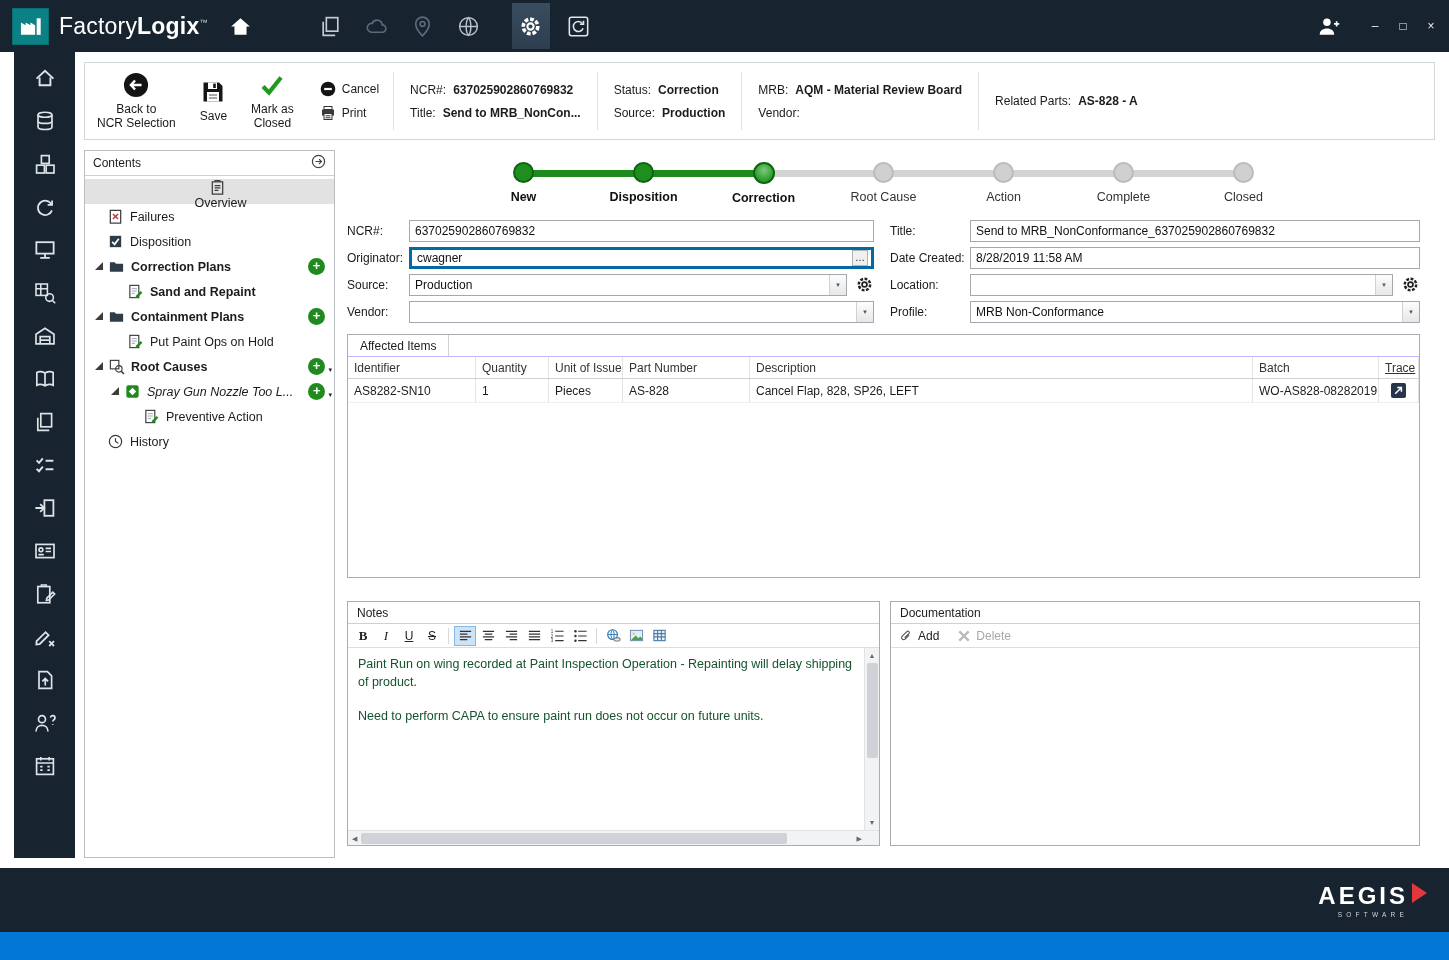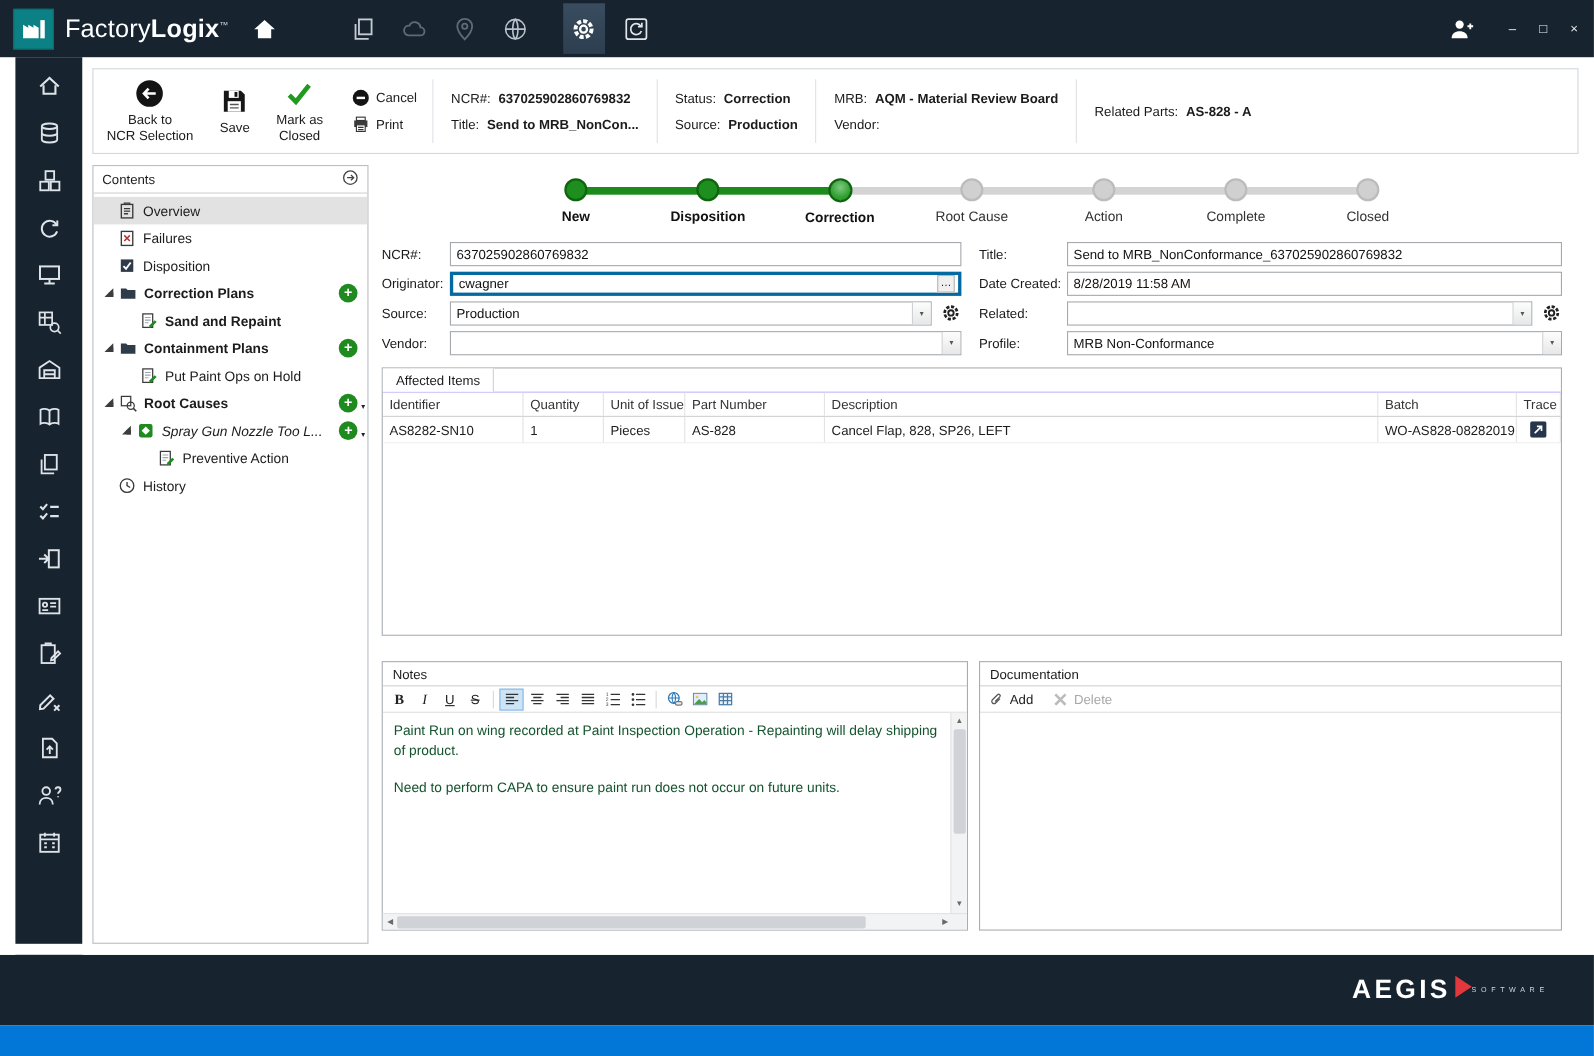--- a/index.html
+++ b/index.html
@@ -139,21 +139,21 @@
   .sc-ar{font-size:7px;color:#6a6a6a;line-height:1;cursor:pointer;padding:2px}
   .sc-corner{width:13px;height:100%;flex:none}
   .doc-toolbar{height:24px;flex:none;border-bottom:1px solid #dedede;display:flex;align-items:center;padding:0 8px;gap:18px}
   .doc-btn{display:flex;align-items:center;gap:5px;font-size:12px;cursor:pointer;color:#222}
   .doc-btn svg{width:14px;height:14px}
   .doc-btn.disabled{color:#a8a8a8;cursor:default}
   .doc-body{flex:1}
 
   
   .footer{height:64px;background:#17232e;display:flex;align-items:center;justify-content:flex-end;padding-right:22px}
-  .aegis{display:flex;flex-direction:row;align-items:center}
+  .aegis{display:flex;flex-direction:column;align-items:flex-end}
   .aegis-top{display:flex;align-items:center;gap:4px}
   .aegis-word{color:#fff;font-size:24px;font-weight:bold;letter-spacing:3px}
   .aegis-tri{width:0;height:0;border-top:10px solid transparent;border-bottom:10px solid transparent;border-left:15px solid #e2373c;margin-top:-6px}
   .aegis-sub{color:#cdd5dc;font-size:6.5px;letter-spacing:4.2px;margin-top:1px;margin-right:19px}
   .taskbar{height:28px;background:#0277d7}
 </style>
 </head>
 <body>
 
 <div class="app">
@@ -447,21 +447,21 @@
           <div class="contents-header">
             <span class="ch-lbl">Contents</span>
             <span>
               <svg viewBox="0 0 16 16" fill="none" stroke="#444" stroke-width="1.3">
                   <circle cx="8" cy="8" r="6.5"></circle>
                   <path d="M4.8 8 H11 M8.6 5.4 L11.2 8 L8.6 10.6"></path>
                 </svg>
             </span>
           </div>
           <div class="tree">
-              <div class="tree-item selected" style="padding-left: 22px;">
+              <div class="tree-item selected" style="padding-left: 22px; flex-direction: column;">
                 <span class="t-icon"><svg viewBox="0 0 18 18" fill="none" stroke="#3a3a3a" stroke-width="1.3">
                     <rect x="3.5" y="3" width="11" height="13"></rect>
                     <path d="M6.5 3 V1.8 H11.5 V3"></path>
                     <path d="M6 7 H12 M6 9.5 H12 M6 12 H10"></path>
                   </svg></span>
                 <span class="t-label">Overview</span>
               </div>
               <div class="tree-item" style="padding-left: 22px;">
                 <span class="t-icon"><svg viewBox="0 0 18 18" fill="none">
                     <rect x="3.5" y="2.5" width="11" height="13.5" stroke="#3a3a3a" stroke-width="1.3"></rect>
@@ -614,21 +614,21 @@
                 <span class="sel-val">Production</span>
                 <span class="arrow-box">▾</span>
               </div>
               <span class="gear-btn">
                 <svg viewBox="0 0 20 20">
                     <circle cx="10" cy="10" r="6" fill="none" stroke="#222" stroke-width="2.6" stroke-dasharray="3 1.6"></circle>
                     <circle cx="10" cy="10" r="2.6" fill="none" stroke="#222" stroke-width="1.8"></circle>
                   </svg>
               </span>
             </div>
-            <label class="f-lbl r">Related:</label>
+            <label class="f-lbl r">Location:</label>
             <div class="f-cell">
               <div class="sel grow">
                 <span class="sel-val"></span>
                 <span class="arrow-box">▾</span>
               </div>
               <span class="gear-btn">
                 <svg viewBox="0 0 20 20">
                     <circle cx="10" cy="10" r="6" fill="none" stroke="#222" stroke-width="2.6" stroke-dasharray="3 1.6"></circle>
                     <circle cx="10" cy="10" r="2.6" fill="none" stroke="#222" stroke-width="1.8"></circle>
                   </svg>
@@ -655,21 +655,21 @@
             <div class="aff-tab-row">
               <div class="aff-tab">Affected Items</div>
             </div>
             <div class="ai-head-row">
                 <div class="ai-cell head" style="width: 128px;">Identifier</div>
                 <div class="ai-cell head" style="width: 73px;">Quantity</div>
                 <div class="ai-cell head" style="width: 74px;">Unit of Issue</div>
                 <div class="ai-cell head" style="width: 127px;">Part Number</div>
                 <div class="ai-cell head flex">Description</div>
                 <div class="ai-cell head" style="width: 126px;">Batch</div>
-                <div class="ai-cell head" style="width: 40px;">Trace</div>
+                <div class="ai-cell head" style="width: 40px; text-decoration: underline;">Trace</div>
               </div>
             <div>
                 <div class="ai-row">
                   <div class="ai-cell" style="width: 128px;">AS8282-SN10</div>
                   <div class="ai-cell" style="width: 73px;">1</div>
                   <div class="ai-cell" style="width: 74px;">Pieces</div>
                   <div class="ai-cell" style="width: 127px;">AS-828</div>
                   <div class="ai-cell flex">Cancel Flap, 828, SP26, LEFT</div>
                   <div class="ai-cell" style="width: 126px;">WO-AS828-08282019</div>
                   <div class="ai-cell trace" style="width: 40px;">

